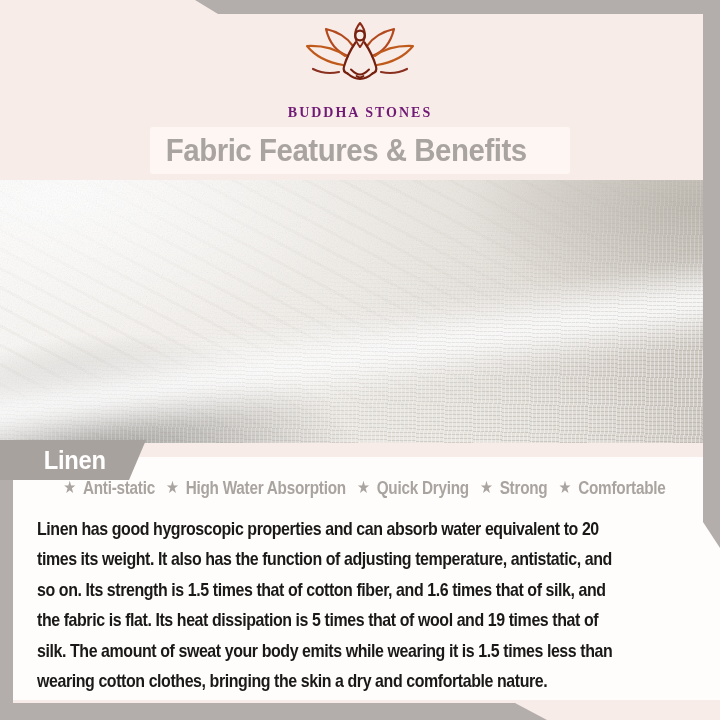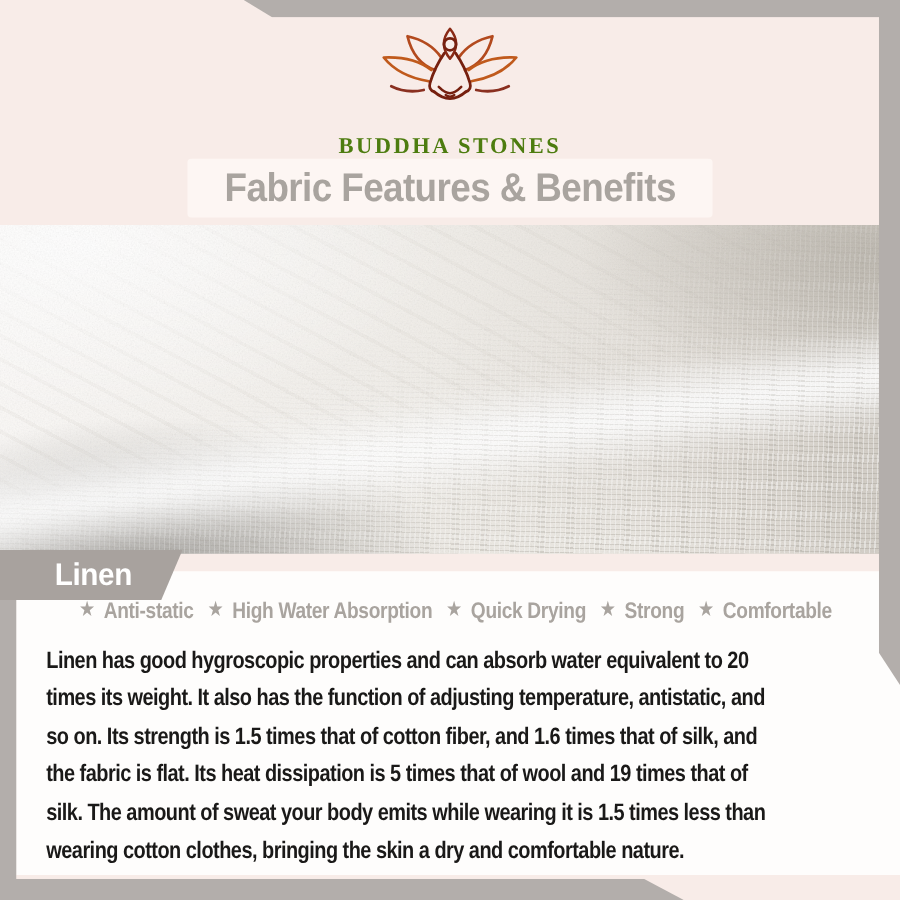--- a/index.html
+++ b/index.html
@@ -29,29 +29,29 @@
   .bar.left{top:443px;left:0;width:13px;bottom:0;z-index:5;}
   .bar.bottom{bottom:0;left:0;width:100%;height:17px;z-index:6;
     clip-path:polygon(0 0,515px 0,547px 17px,0 17px);}
 
   
   .brand{position:absolute;top:20px;left:0;width:100%;text-align:center;z-index:3;}
   .brand svg{width:152px;height:78px;display:inline-block;}
   .brand-name{
     margin-top:3px;
     font-family:"Liberation Serif", serif;
-    font-weight:700;font-size:18px;letter-spacing:2px;
-    color:#4d7c0f;
+    font-weight:700;font-size:14px;letter-spacing:2px;
+    color:#701a75;
   }
 
   
   .banner{
     position:absolute;top:127px;left:150px;width:420px;height:47px;
     background:#fdf6f3;border-radius:3px;z-index:3;
-    display:flex;align-items:center;justify-content:center;
+    display:flex;align-items:center;justify-content:flex-start;
   }
   .banner h1{
     font-size:32px;font-weight:700;letter-spacing:-.5px;
     color:var(--muted_text);
     transform:scaleX(.92);transform-origin:center;
     white-space:nowrap;
   }
 
   
   .photo{

